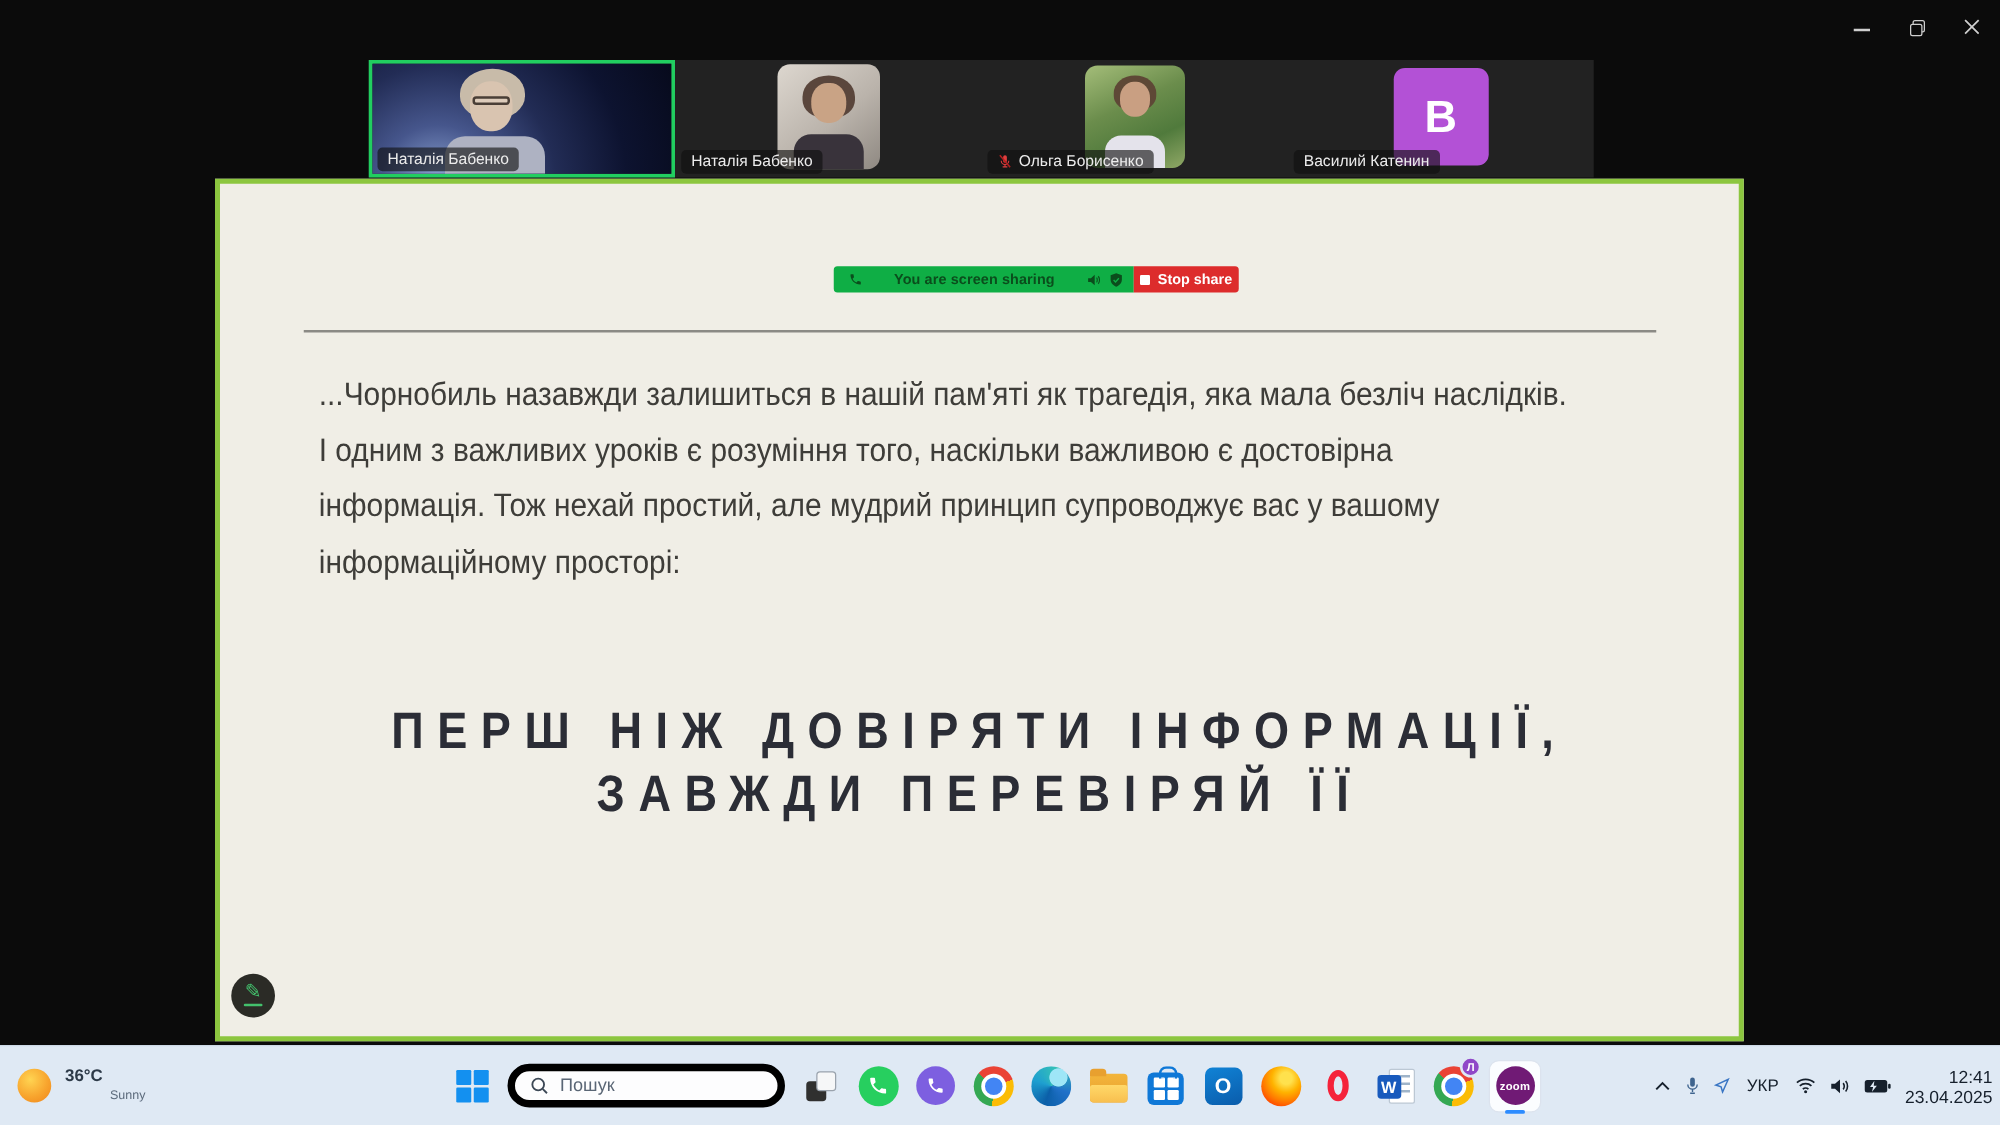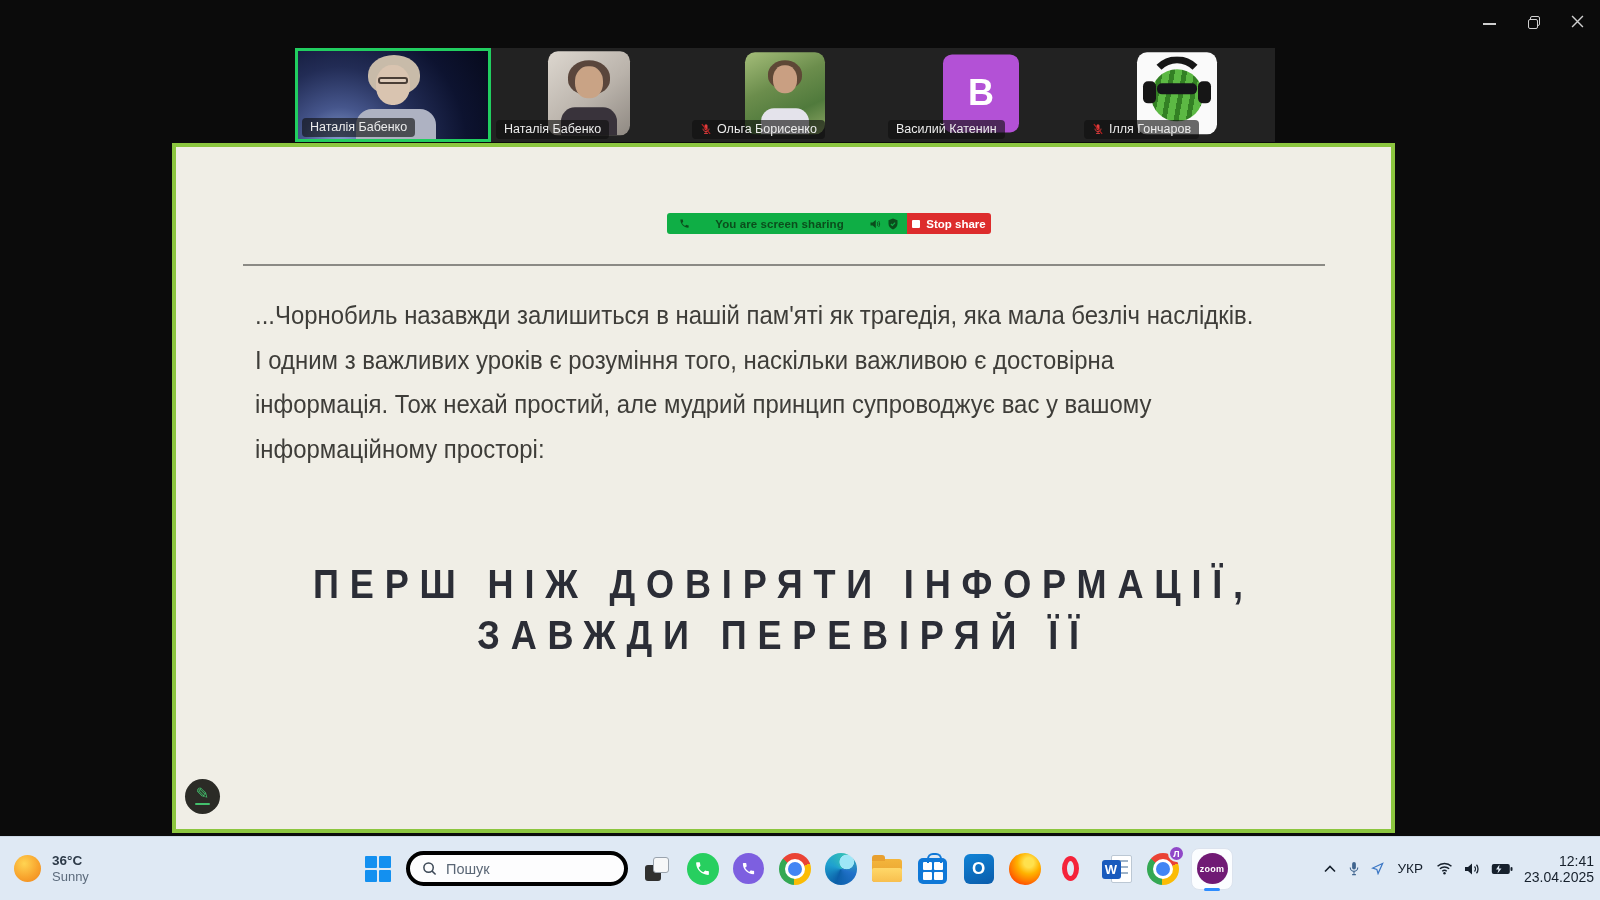--- a/index.html
+++ b/index.html
@@ -77,28 +77,28 @@
   .annotate { position:absolute; left:9px; top:632px; width:35px; height:35px; border-radius:50%; background:#2b2b26;
               display:flex; flex-direction:column; align-items:center; justify-content:center; cursor:pointer; }
   .annotate .glyph { color:#43c06c; font-size:16px; line-height:14px; transform:translateY(-1px); }
   .annotate .bar { width:15px; height:2px; background:#43c06c; border-radius:1px; margin-top:1px; }
 
   
   #taskbar { position:absolute; left:0; bottom:0; width:1600px; height:64px; background:#dfe9f4; border-top:1px solid #cdd9e6; }
   .weather { position:absolute; left:14px; top:0; height:100%; display:flex; align-items:center; gap:11px; cursor:pointer; }
   .sun { width:27px; height:27px; border-radius:50%; background:radial-gradient(circle at 38% 32%, #ffd452 0%, #f8a52e 55%, #ef831a 100%); }
   .wtemp { font-size:13.5px; color:#2d3a48; font-weight:600; line-height:17px; }
-  .wcond { font-size:13px; color:#5c6b7c; line-height:16px; }
+  .wcond { font-size:10px; color:#5c6b7c; line-height:16px;margin-left:36px; }
 
   .tb-center { position:absolute; left:360px; top:0; height:100%; display:flex; align-items:center; gap:11px; }
   .app { width:35px; height:35px; display:flex; align-items:center; justify-content:center; cursor:pointer; flex:0 0 auto; }
   .winlogo { display:grid; grid-template-columns:12px 12px; grid-template-rows:12px 12px; gap:2px; }
   .winlogo div { background:#1390f0; border-radius:1px; }
 
-  .search-pill { width:222px; height:35px; border-radius:18px; background:#fdfdfe; border:4px solid #000000;
+  .search-pill { width:222px; height:35px; border-radius:18px; background:#fdfdfe; border:6px solid #000000;
                  display:flex; align-items:center; padding:0 12px; gap:9px; flex:0 0 auto; }
   .search-pill input { border:none; outline:none; background:transparent; font-size:14.5px; color:#3c4856; width:160px; font-family:"Liberation Sans",sans-serif; }
   .search-pill input::placeholder { color:#5a6675; }
 
   .taskview { position:relative; width:24px; height:24px; }
   .taskview::before { content:""; position:absolute; left:0; bottom:0; width:16px; height:16px; background:#30302f; border-radius:3px; }
   .taskview::after { content:""; position:absolute; right:0; top:0; width:14px; height:14px; background:#f6f7f8; border:1px solid #9aa3ad; border-radius:3px; }
 
   .circle-ic { border-radius:50%; display:flex; align-items:center; justify-content:center; }
   .whatsapp { width:32px; height:32px; background:#27cf5f; }
@@ -204,38 +204,20 @@
 
     <div class="p-cell">
       <div class="ava ava5">
         <span>В</span>
       </div>
       <div class="plabel">
         <span>Василий Катенин</span>
       </div>
     </div>
 
-    <div class="p-cell">
-      <div class="ava ava6">
-        <div class="melon"></div>
-          <div class="headband"></div>
-          <div class="cupL"></div>
-          <div class="cupR"></div>
-          <div class="shades"></div>
-      </div>
-      <div class="plabel">
-        <svg class="micoff" width="12" height="12" viewBox="0 0 16 16">
-          <rect x="6" y="1.5" width="4" height="8" rx="2" fill="#e03e3e"></rect>
-          <path d="M4 7.5c0 2.2 1.8 4 4 4s4-1.8 4-4" stroke="#e03e3e" fill="none" stroke-width="1.2"></path>
-          <path d="M8 11.5v2M5.5 14h5" stroke="#e03e3e" stroke-width="1.2"></path>
-          <path d="M2.5 1.5l11 13" stroke="#b52020" stroke-width="1.6"></path>
-        </svg>
-        <span>Ілля Гончаров</span>
-      </div>
-    </div>
   </div>
 
   <div id="screen">
 
     <div class="sharebar">
       <div class="share-pill">
         <svg width="11" height="11" viewBox="0 0 24 24">
           <path fill="#0b4d1c" d="M6.6 10.8c1.5 2.8 3.8 5.1 6.6 6.6l2.2-2.2c.3-.3.7-.4 1.1-.2 1.1.4 2.3.6 3.5.6.6 0 1 .4 1 1V20c0 .6-.4 1-1 1C10.6 21 3 13.4 3 4c0-.6.4-1 1-1h3.5c.6 0 1 .4 1 1 0 1.2.2 2.4.6 3.5.1.4 0 .8-.2 1.1l-2.3 2.2z"></path>
         </svg>
         <span class="share-status">You are screen sharing</span>

